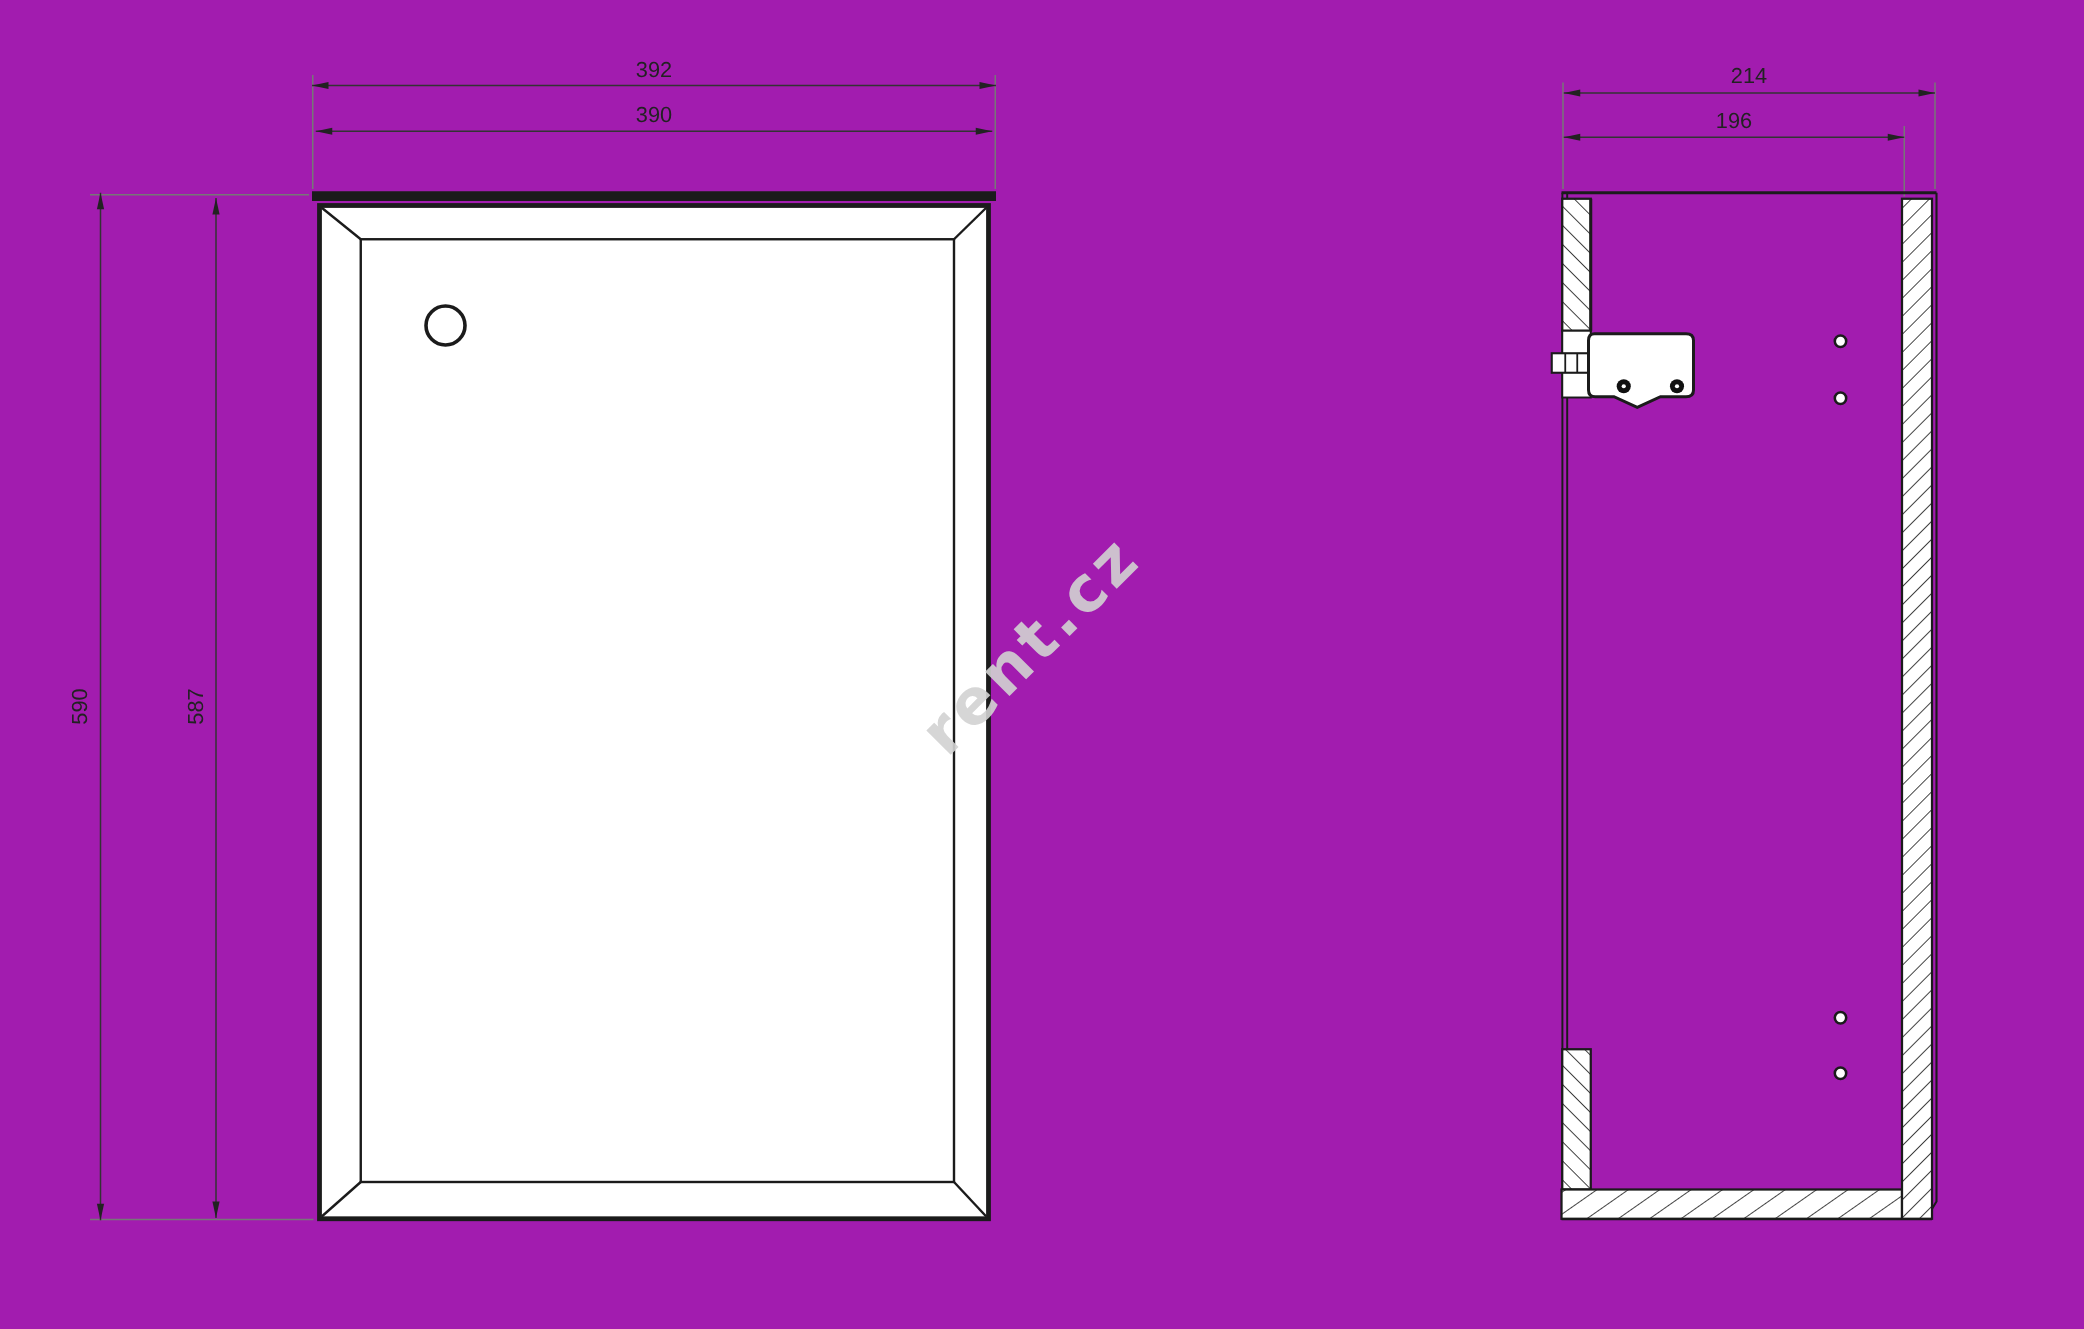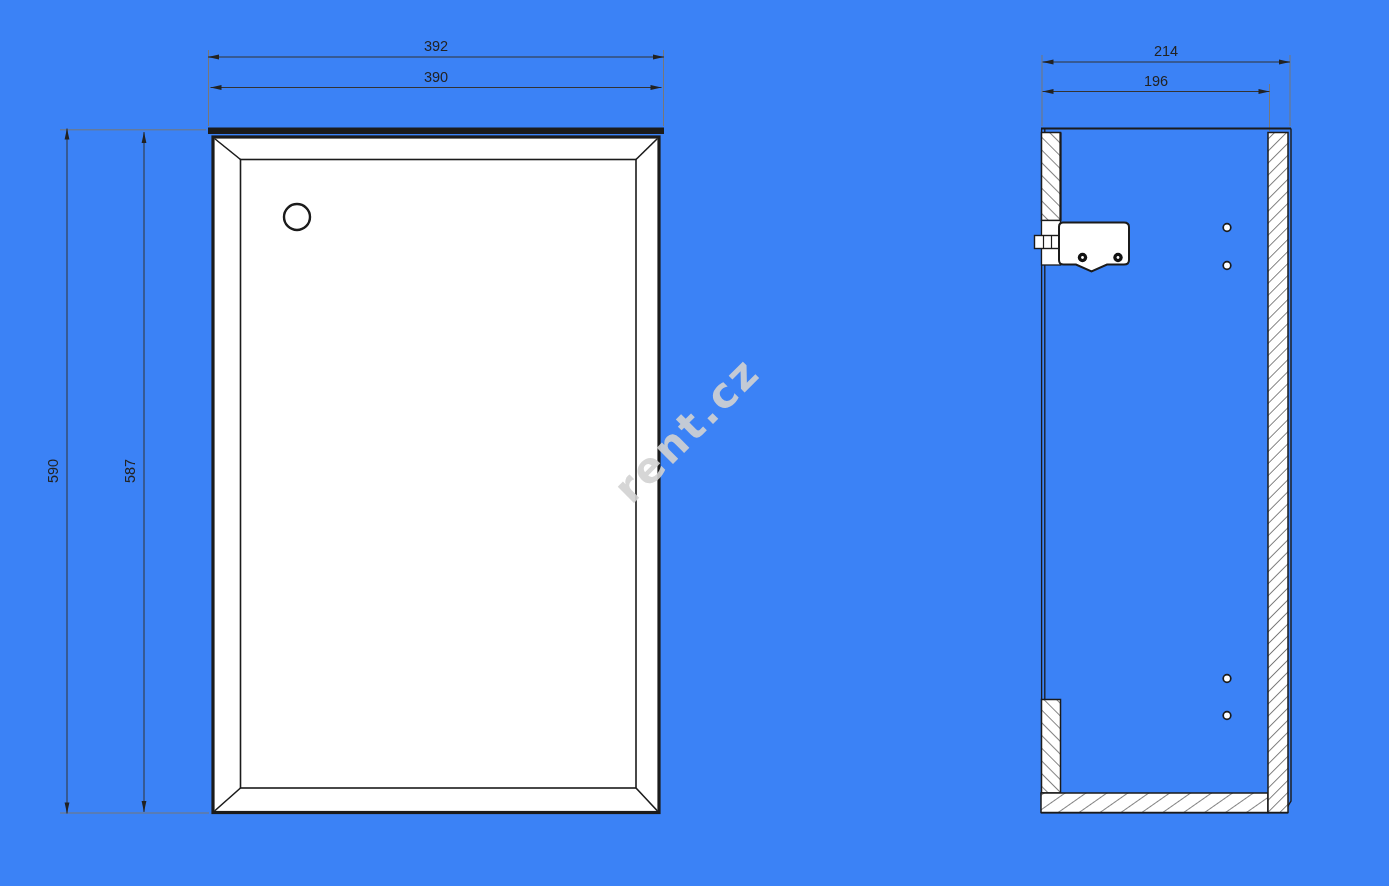--- a/index.html
+++ b/index.html
@@ -5,21 +5,21 @@
 <style>
   html, body {
     margin: 0;
     padding: 0;
     background: #ffffff;
     width: 1389px;
     height: 886px;
     overflow: hidden;
     font-family: "Liberation Sans", sans-serif;
   }
-  #canvas-wrap { position: relative; width: 1389px; height: 886px; background: #3b82f6; }
+  #canvas-wrap { position: relative; width: 1389px; height: 886px; background: #a21caf; }
   svg { display: block; }
   text.dim {
     font-family: "Liberation Sans", sans-serif;
     font-size: 14.5px;
     fill: #222222;
   }
   text.watermark {
     font-family: "DejaVu Sans", sans-serif;
     font-size: 42px;
     font-weight: bold;

